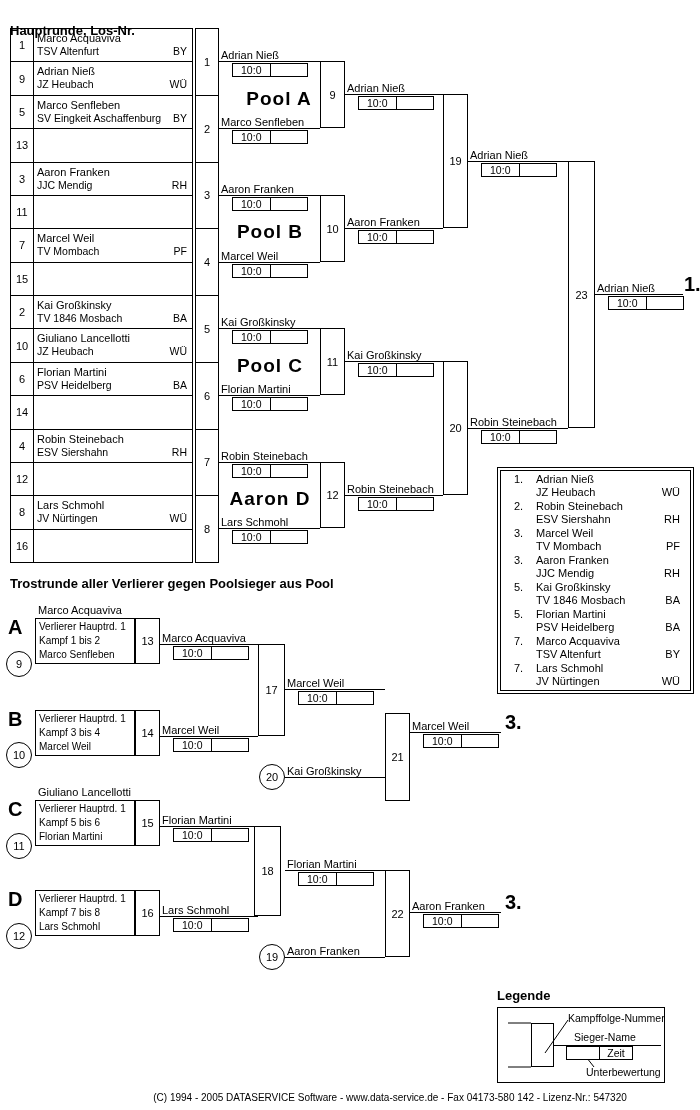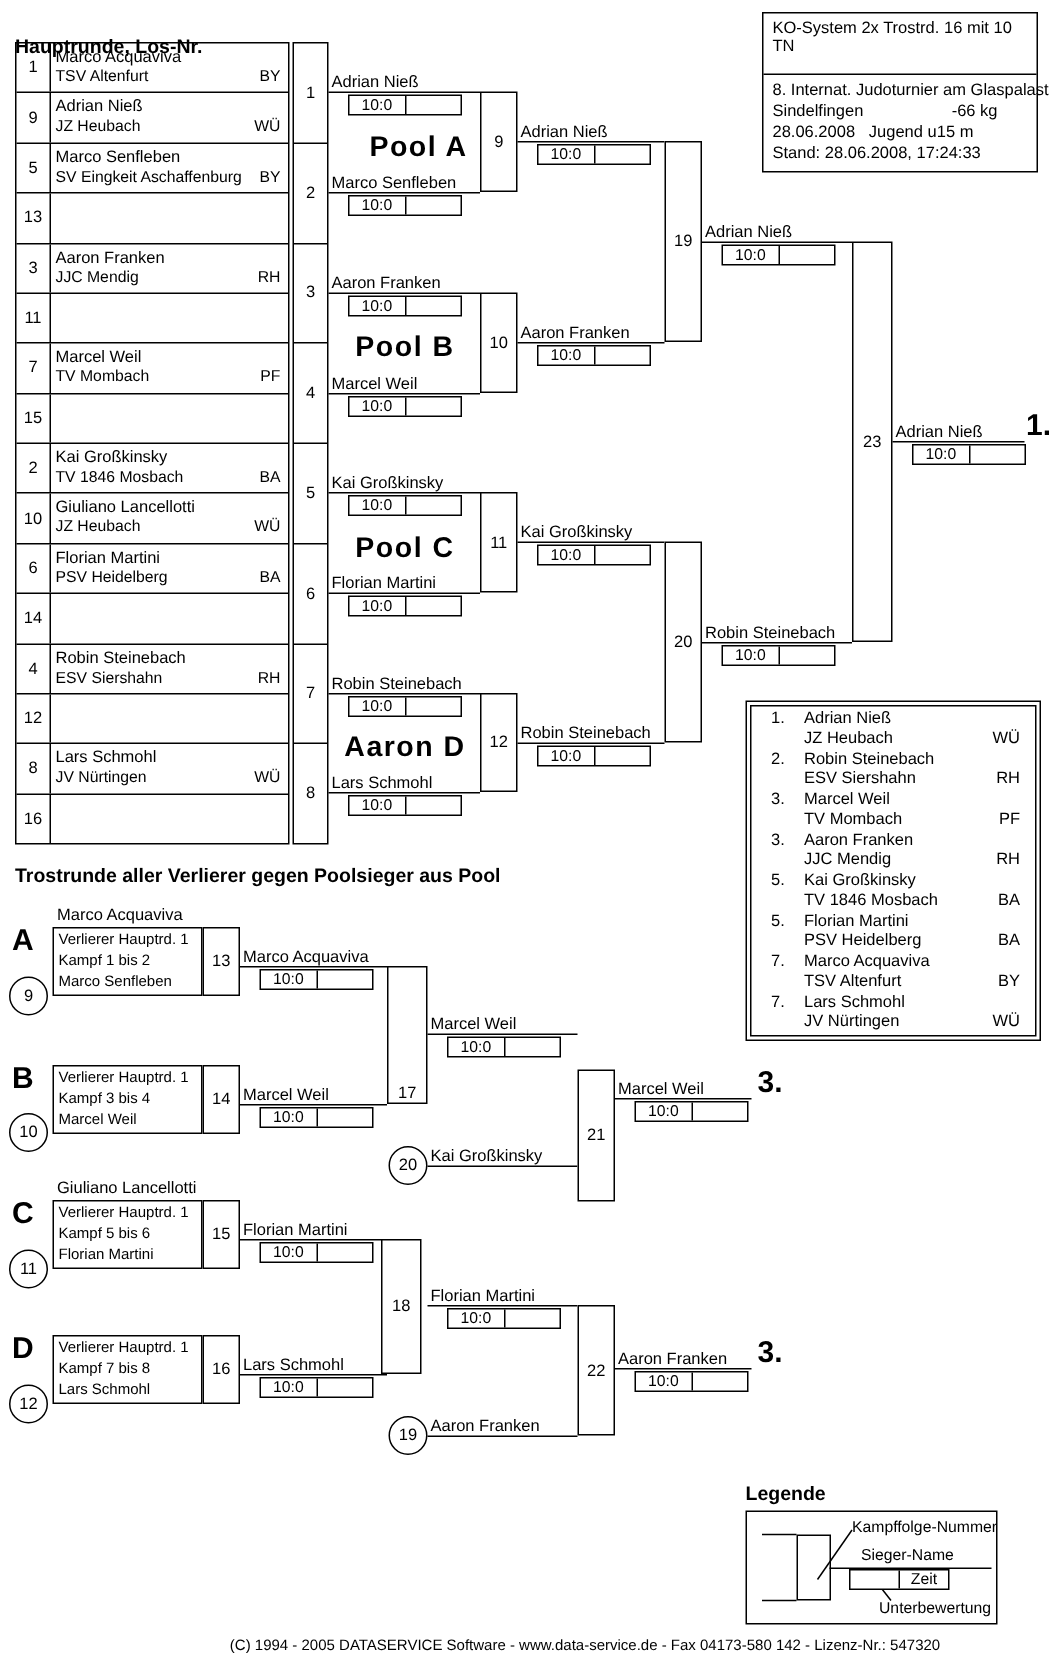--- a/index.html
+++ b/index.html
@@ -70,32 +70,20 @@
 
   #footer { left:80px; top:1092px; width:620px; text-align:center; font-size:10px; white-space:nowrap; }
 </style>
 </head>
 <body>
 
 <div id="page">
 
   <div class="abs h1" style="left:10px; top:7px;margin-top:16px;">Hauptrunde, Los-Nr.</div>
 
-  <div class="abs" id="infobox">
-    <div class="sec1">KO-System 2x Trostrd. 16 mit 10 TN</div>
-    <div class="sec2">
-      <div>8. Internat. Judoturnier am Glaspalast</div>
-      <div class="cityline">
-        <span>Sindelfingen</span>
-        <span class="wt">-66 kg</span>
-      </div>
-      <div>28.06.2008   Jugend u15 m</div>
-      <div>Stand: 28.06.2008, 17:24:33</div>
-    </div>
-  </div>
 
   <div class="abs" id="seed-table">
     <div class="trow">
         <div class="tlot">1</div>
         <div class="tcell">
           <div class="tn">Marco Acquaviva</div>
           <div class="tc">
             <span>TSV Altenfurt</span>
             <span>BY</span>
           </div>
@@ -479,21 +467,21 @@
       </span>
     </div>
   <div class="entry" style="left:160px; top:916px; width:98px;">
       <span class="ename">Lars Schmohl</span>
       <span class="sbox">
         <span class="c">10:0</span>
         <span class="c"></span>
       </span>
     </div>
 
-  <div class="mbox" style="left:258px; top:644px; width:27px; height:92px;align-items:flex-end;">
+  <div class="mbox" style="left:258px; top:644px; width:27px; height:92px;">
       <span>17</span>
     </div>
   <div class="mbox" style="left:254px; top:826px; width:27px; height:90px;text-align:right;">
       <span>18</span>
     </div>
   <div class="entry" style="left:285px; top:689px; width:100px;">
       <span class="ename">Marcel Weil</span>
       <span class="sbox">
         <span class="c">10:0</span>
         <span class="c"></span>

